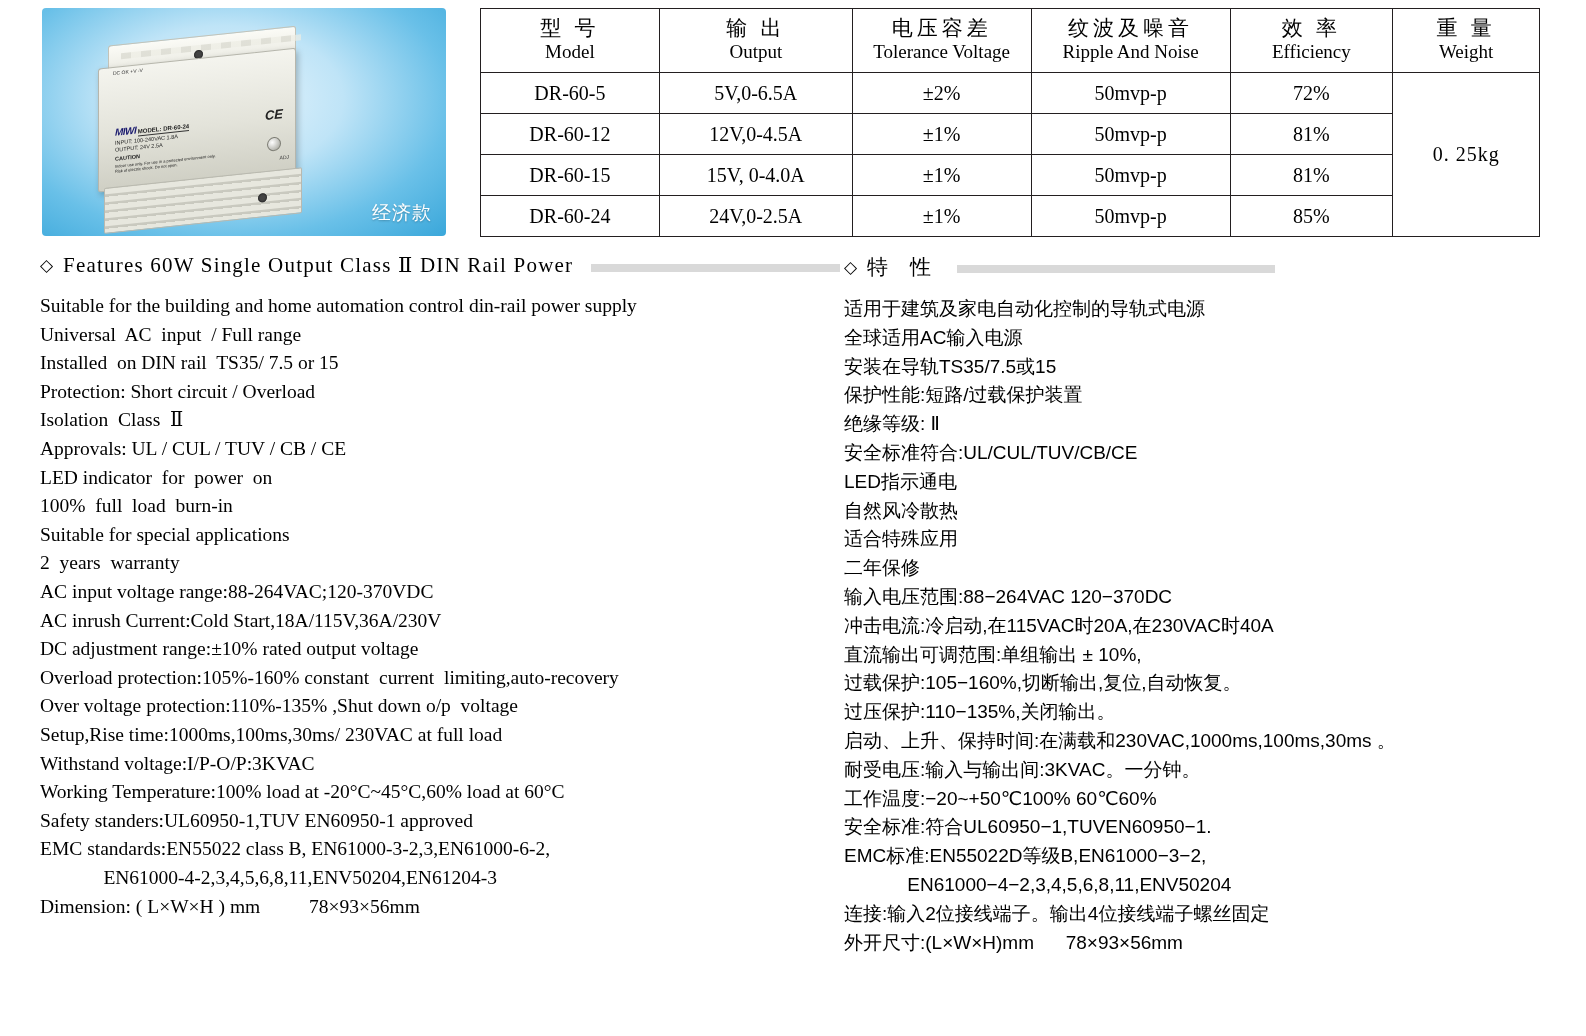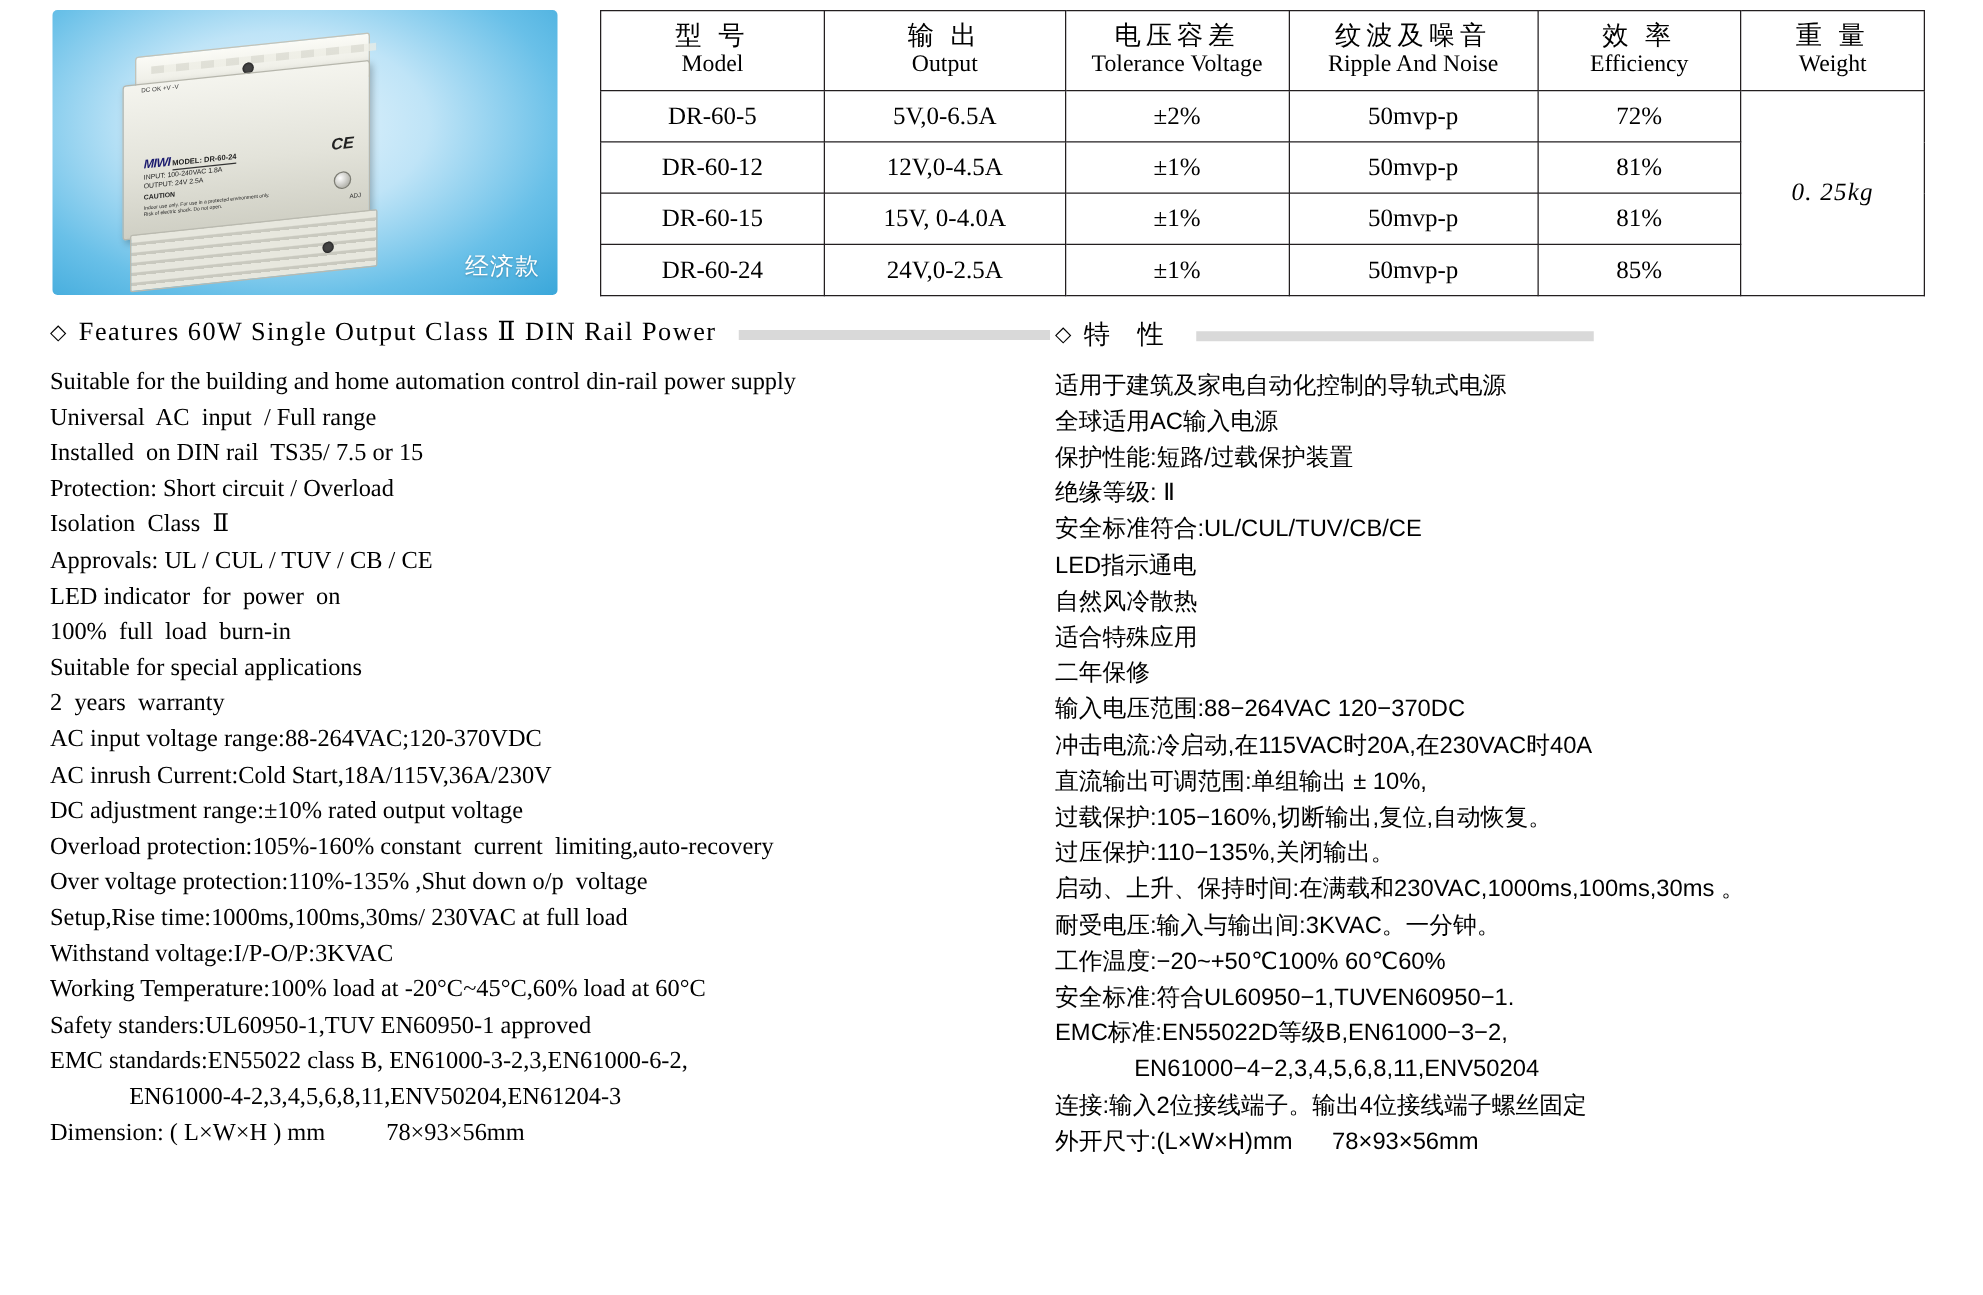--- a/index.html
+++ b/index.html
@@ -178,21 +178,20 @@
     line-height: 1.2;
   }
   table.spec td {
     font-size: 20px;
     height: 36px;
     padding: 2px 0;
   }
   td.weight {
     font-size: 21px;
     letter-spacing: 1px;
-    font-style: italic;
   }
 
   
   .features {
     display: flex;
     padding: 16px 0 0 40px;
   }
   .col-left { width: 800px; }
   .col-right { width: 720px; padding-left: 4px; }
 
@@ -383,20 +382,21 @@
 
   <div class="col-right">
     <div class="feat-head">
       <span class="diamond">◇</span>
       <span class="feat-title-cn">特 性</span>
       <span class="rule short"></span>
     </div>
     <ul class="list">
       <li>适用于建筑及家电自动化控制的导轨式电源</li>
       <li>全球适用AC输入电源</li>
+      <li>安装在导轨TS35/7.5或15</li>
       <li>保护性能:短路/过载保护装置</li>
       <li>绝缘等级: Ⅱ</li>
       <li>安全标准符合:UL/CUL/TUV/CB/CE</li>
       <li>LED指示通电</li>
       <li>自然风冷散热</li>
       <li>适合特殊应用</li>
       <li>二年保修</li>
       <li>输入电压范围:88−264VAC 120−370DC</li>
       <li>冲击电流:冷启动,在115VAC时20A,在230VAC时40A</li>
       <li>直流输出可调范围:单组输出 ± 10%,</li>

